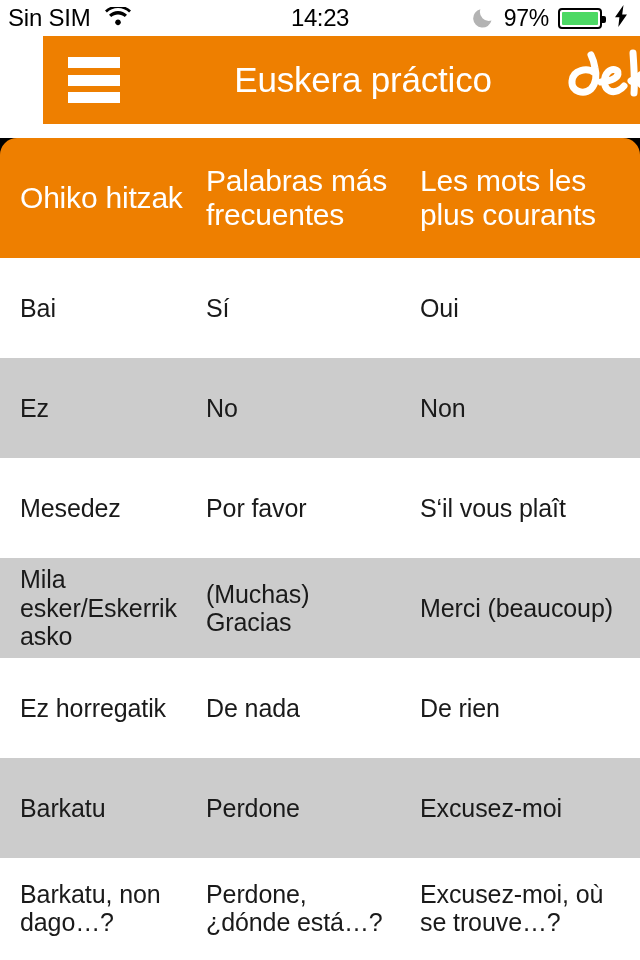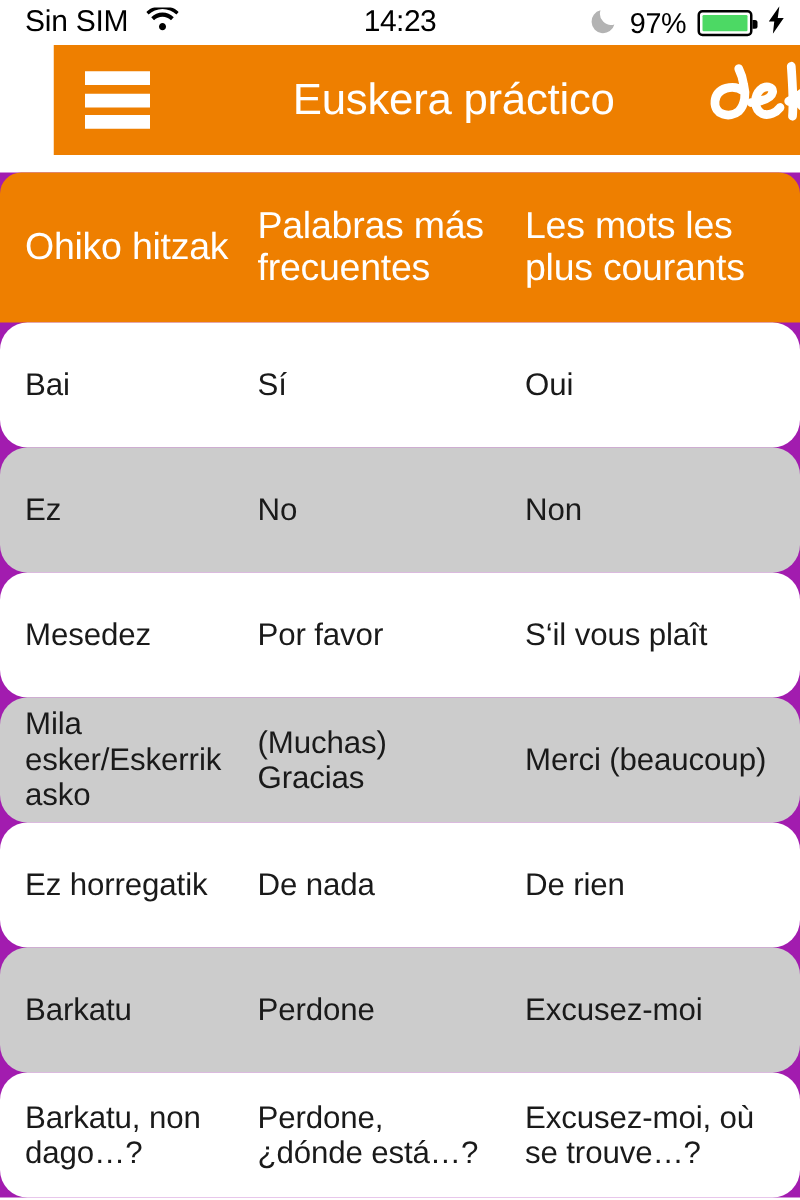--- a/index.html
+++ b/index.html
@@ -20,21 +20,21 @@
     width: 640px;
     background: #ffffff;
     display: flex;
     align-items: center;
     color: #000000;
   }
   .status-left {
     display: flex;
     align-items: center;
     gap: 14px;
-    padding-left: 20px;
+    padding-left: 8px;
   }
   .status-carrier {
     font-size: 24px;
     font-weight: 500;
     letter-spacing: -0.2px;
     color: #000;
   }
   .wifi-icon { display: block; }
   .status-center {
     position: absolute;
@@ -127,21 +127,21 @@
     right: 14px;
     top: 50%;
     transform: translateY(-50%);
     width: 104px;
     height: 66px;
   }
 
   
   .table-wrap {
     width: 640px;
-    background: #a21caf;
+    background: #000000;
   }
   .spacer-top { height: 14px; background: #ffffff; }
 
   .table-header {
     display: flex;
     align-items: center;
     width: 640px;
     height: 120px;
     background: #ee7f00;
     border-radius: 17px 17px 0 0;
@@ -153,21 +153,20 @@
     font-weight: 400;
     letter-spacing: -0.2px;
   }
 
   .row {
     display: flex;
     align-items: center;
     width: 640px;
     height: 100px;
     color: #1a1a1a;
-    border-radius: 22px;
   }
   .row.odd  { background: #ffffff; }
   .row.even { background: #cccccc; }
   .row .cell {
     font-size: 25px;
     line-height: 1.14;
     font-weight: 400;
     letter-spacing: -0.1px;
   }
 

